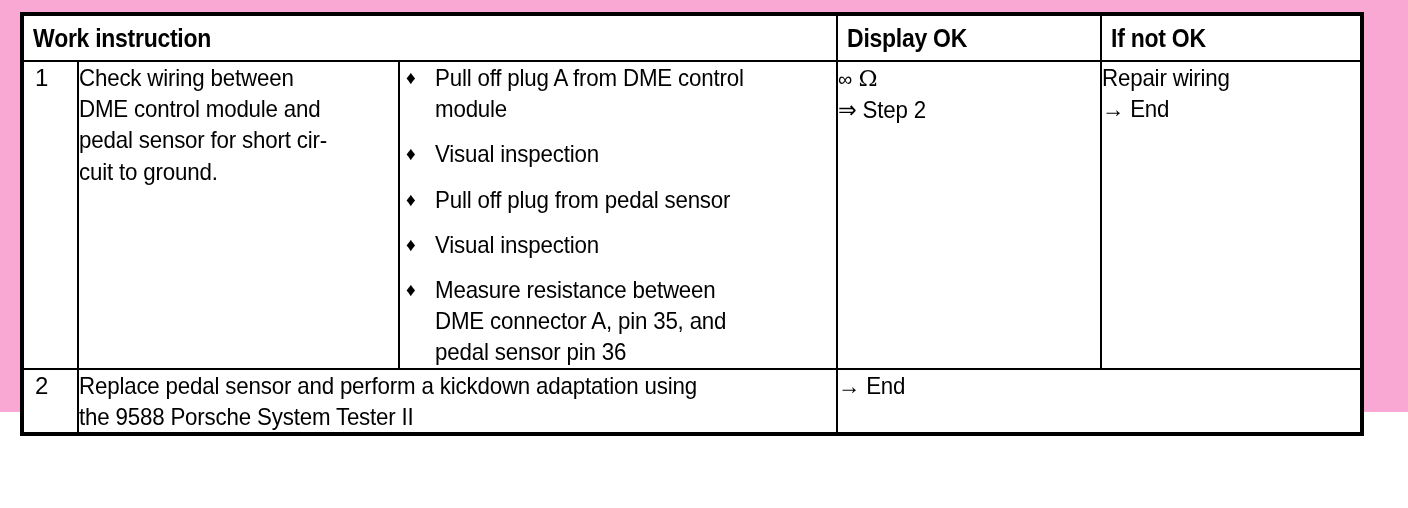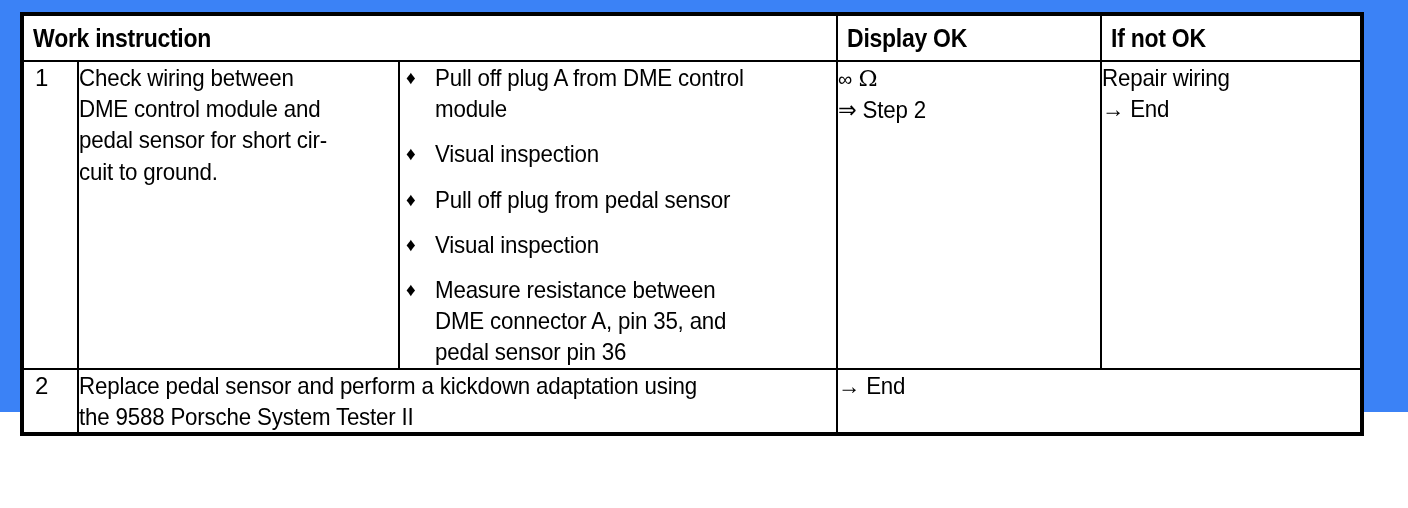--- a/index.html
+++ b/index.html
@@ -12,21 +12,21 @@
     height: 508px;
     font-family: "Liberation Sans", sans-serif;
     color: #000000;
     overflow: hidden;
   }
 
   .page {
     position: relative;
     width: 1408px;
     height: 412px;
-    background: #3b82f6;
+    background: #f9a8d4;
   }
 
   
   .diag-table {
     position: absolute;
     left: 22px;
     top: 14px;
     width: 1338px;
     border-collapse: collapse;
     table-layout: fixed;

